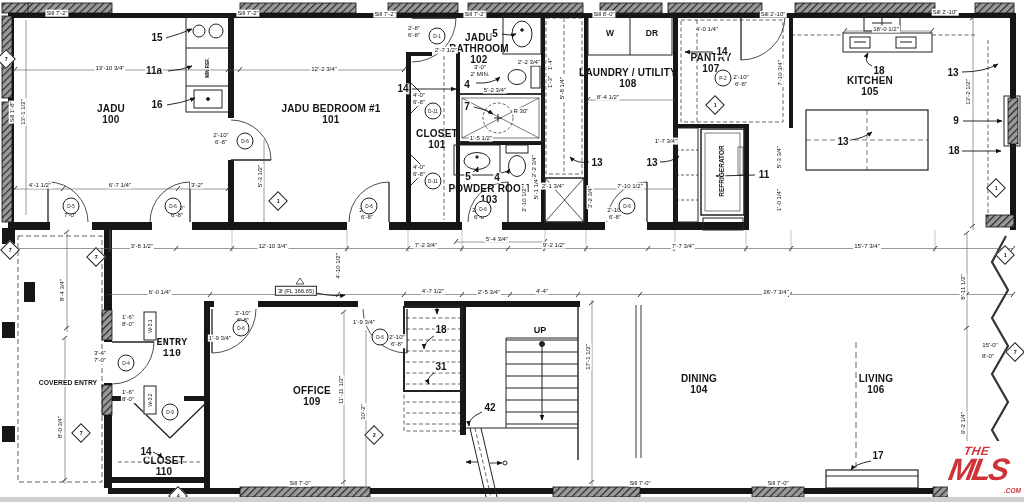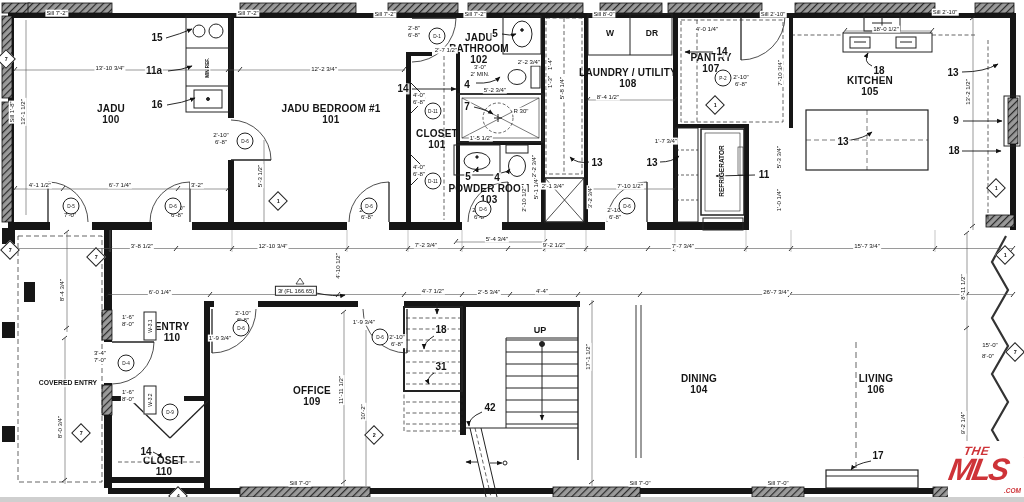--- a/index.html
+++ b/index.html
@@ -368,21 +368,21 @@
       <div class="lbl g-rooms" style="left: 437px; top: 139px;">CLOSET
 101</div>
       <div class="lbl g-rooms" style="left: 489px; top: 194px; text-align: center;">POWDER ROOM
 103</div>
       <div class="lbl g-rooms" style="left: 628px; top: 78px;">LAUNDRY / UTILITY
 108</div>
       <div class="lbl g-rooms" style="left: 711px; top: 63px;">PANTRY
 107</div>
       <div class="lbl g-rooms" style="left: 870px; top: 86px;">KITCHEN
 105</div>
-      <div class="lbl g-rooms" style="left: 172px; top: 332px;">ENTRY
+      <div class="lbl g-rooms" style="left: 172px; top: 348px; font-family: Liberation Mono, monospace;">ENTRY
 110</div>
       <div class="lbl g-rooms" style="left: 312px; top: 396px;">OFFICE
 109</div>
       <div class="lbl g-rooms" style="left: 655px; top: 384px; margin-left: 44px;">DINING
 104</div>
       <div class="lbl g-rooms" style="left: 876px; top: 384px;">LIVING
 106</div>
       <div class="lbl g-rooms" style="left: 164px; top: 466px;">CLOSET
 110</div>
       <div class="lbl g-annos" style="left: 610px; top: 34px; font-size: 8.5px;">W</div>

